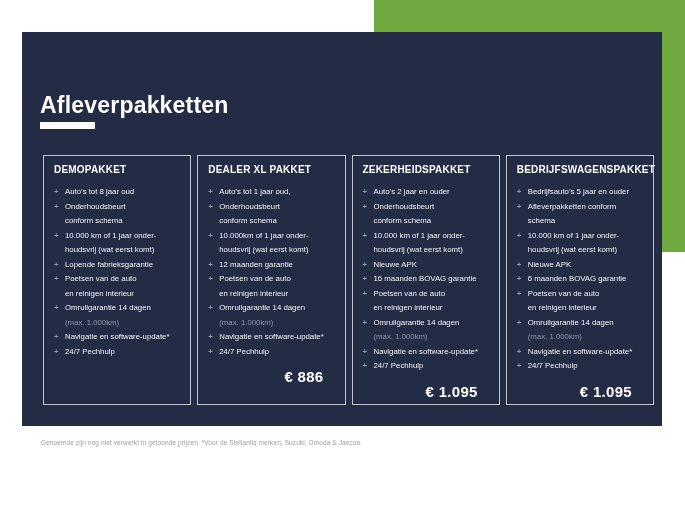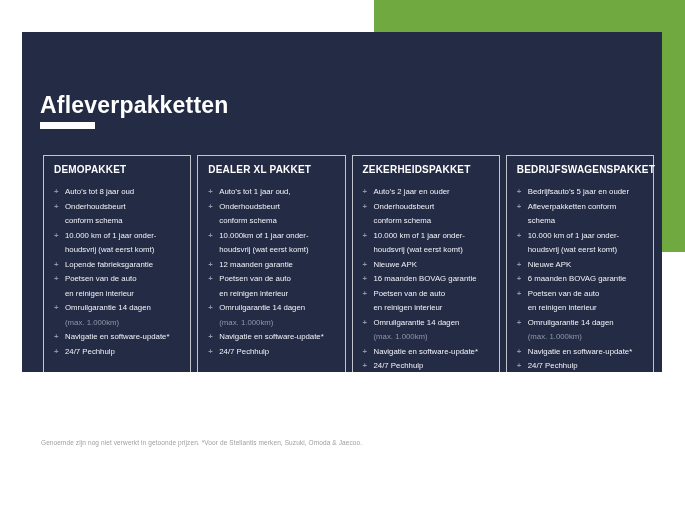--- a/index.html
+++ b/index.html
@@ -15,39 +15,39 @@
   body{
     width:685px;height:514px;position:relative;overflow:hidden;
     background:#ffffff;
     font-family:"Liberation Sans","DejaVu Sans",sans-serif;
   }
   .green-block{
     position:absolute;left:374px;top:0;width:311px;height:252px;
     background:var(--green);
   }
   .slide{
-    position:absolute;left:22px;top:32px;width:640px;height:340px;
+    position:absolute;left:22px;top:32px;width:640px;height:394px;
     background:var(--navy);
   }
   .slide-title{
     position:absolute;left:18px;top:46px;
     color:#ffffff;font-size:23px;font-weight:bold;letter-spacing:0.2px;
     line-height:1.1;white-space:nowrap;
   }
   .title-underline{
     position:absolute;left:18px;top:90px;width:55px;height:7px;background:#ffffff;
   }
   .cards-row{
     position:absolute;left:21px;top:123px;width:611px;height:250px;
     display:flex;gap:6px;
   }
   .card{
     flex:1 1 0;min-width:0;
     border:1px solid var(--border);
-    padding:8px 6px 10px 10px;
+    padding:8px 20px 10px 10px;
     display:flex;flex-direction:column;
     color:var(--text);
   }
   .card-title{
     margin:0 0 10px 0;
     color:#ffffff;font-size:10px;font-weight:bold;letter-spacing:0.2px;
     white-space:nowrap;
   }
   .feature-list{display:block;}
   .fline{
@@ -108,21 +108,21 @@
           <div class="fline"><span class="plus">+</span><span>10.000km of 1 jaar onder-</span></div>
           <div class="fline"><span>houdsvrij (wat eerst komt)</span></div>
           <div class="fline"><span class="plus">+</span><span>12 maanden garantie</span></div>
           <div class="fline"><span class="plus">+</span><span>Poetsen van de auto</span></div>
           <div class="fline"><span>en reinigen interieur</span></div>
           <div class="fline"><span class="plus">+</span><span>Omruilgarantie 14 dagen</span></div>
           <div class="fline muted"><span>(max. 1.000km)</span></div>
           <div class="fline"><span class="plus">+</span><span>Navigatie en software-update*</span></div>
           <div class="fline"><span class="plus">+</span><span>24/7 Pechhulp</span></div>
         </div>
-    <div class="price">€ 795</div>
+    <div class="price">€ 886</div>
   </div>
 
   <div class="card">
     <h3 class="card-title">ZEKERHEIDSPAKKET</h3>
     <div class="feature-list">
           <div class="fline"><span class="plus">+</span><span>Auto’s 2 jaar en ouder</span></div>
           <div class="fline"><span class="plus">+</span><span>Onderhoudsbeurt</span></div>
           <div class="fline"><span>conform schema</span></div>
           <div class="fline"><span class="plus">+</span><span>10.000 km of 1 jaar onder-</span></div>
           <div class="fline"><span>houdsvrij (wat eerst komt)</span></div>

